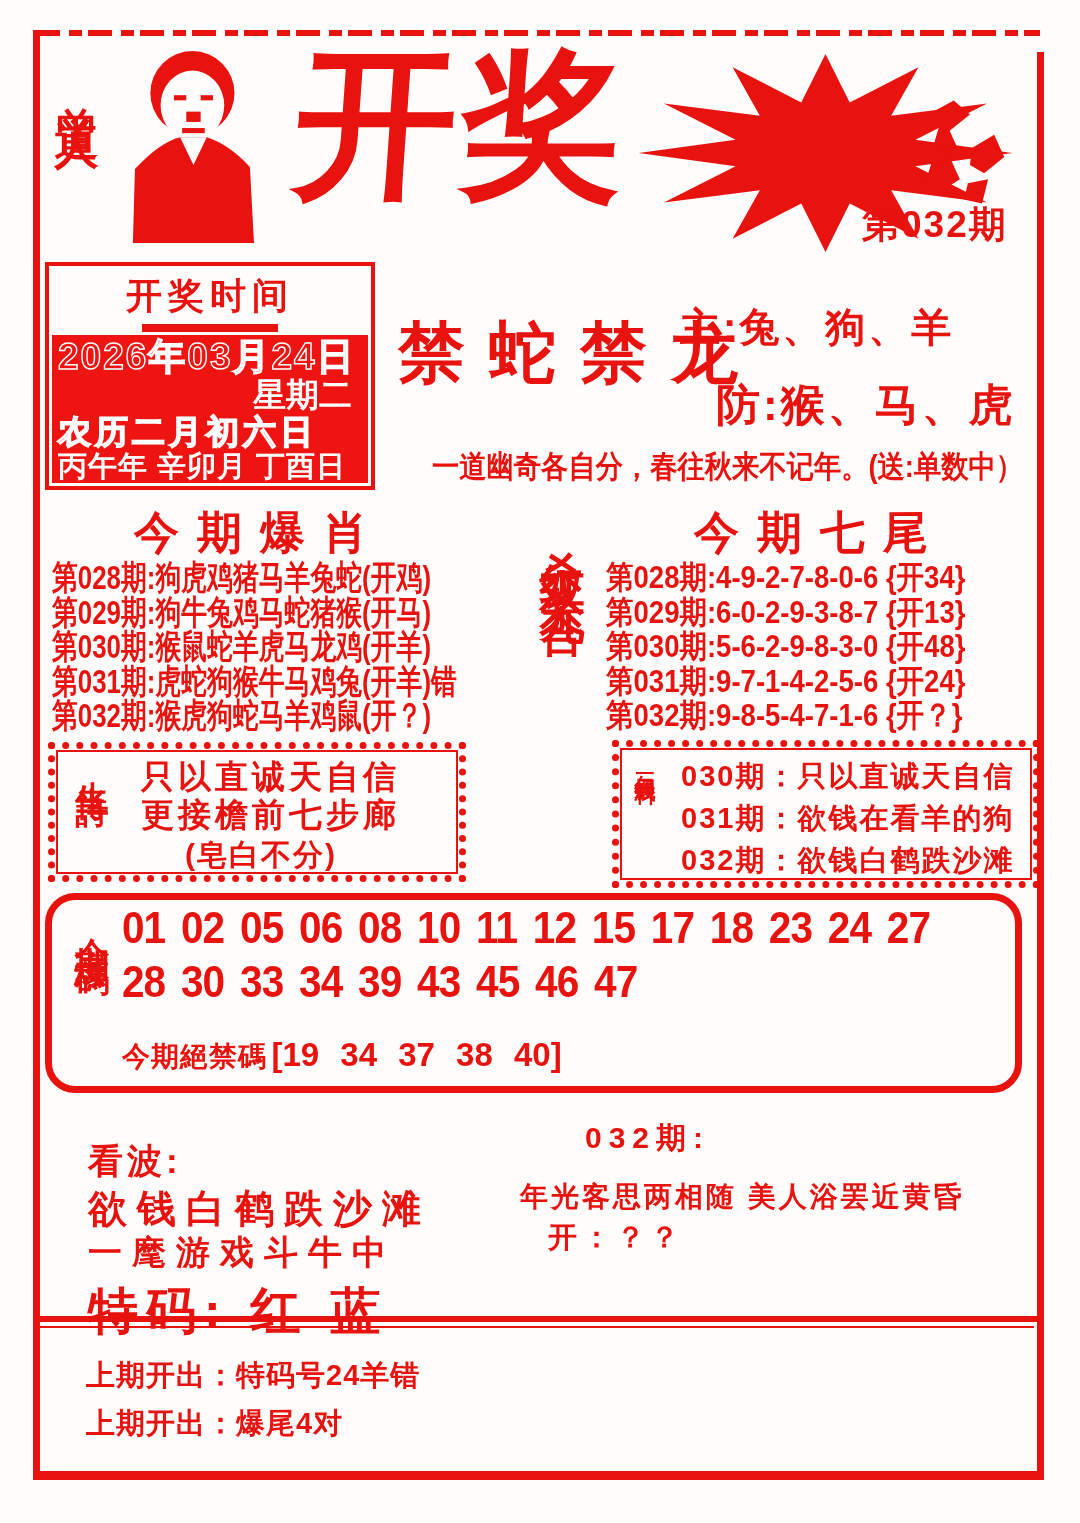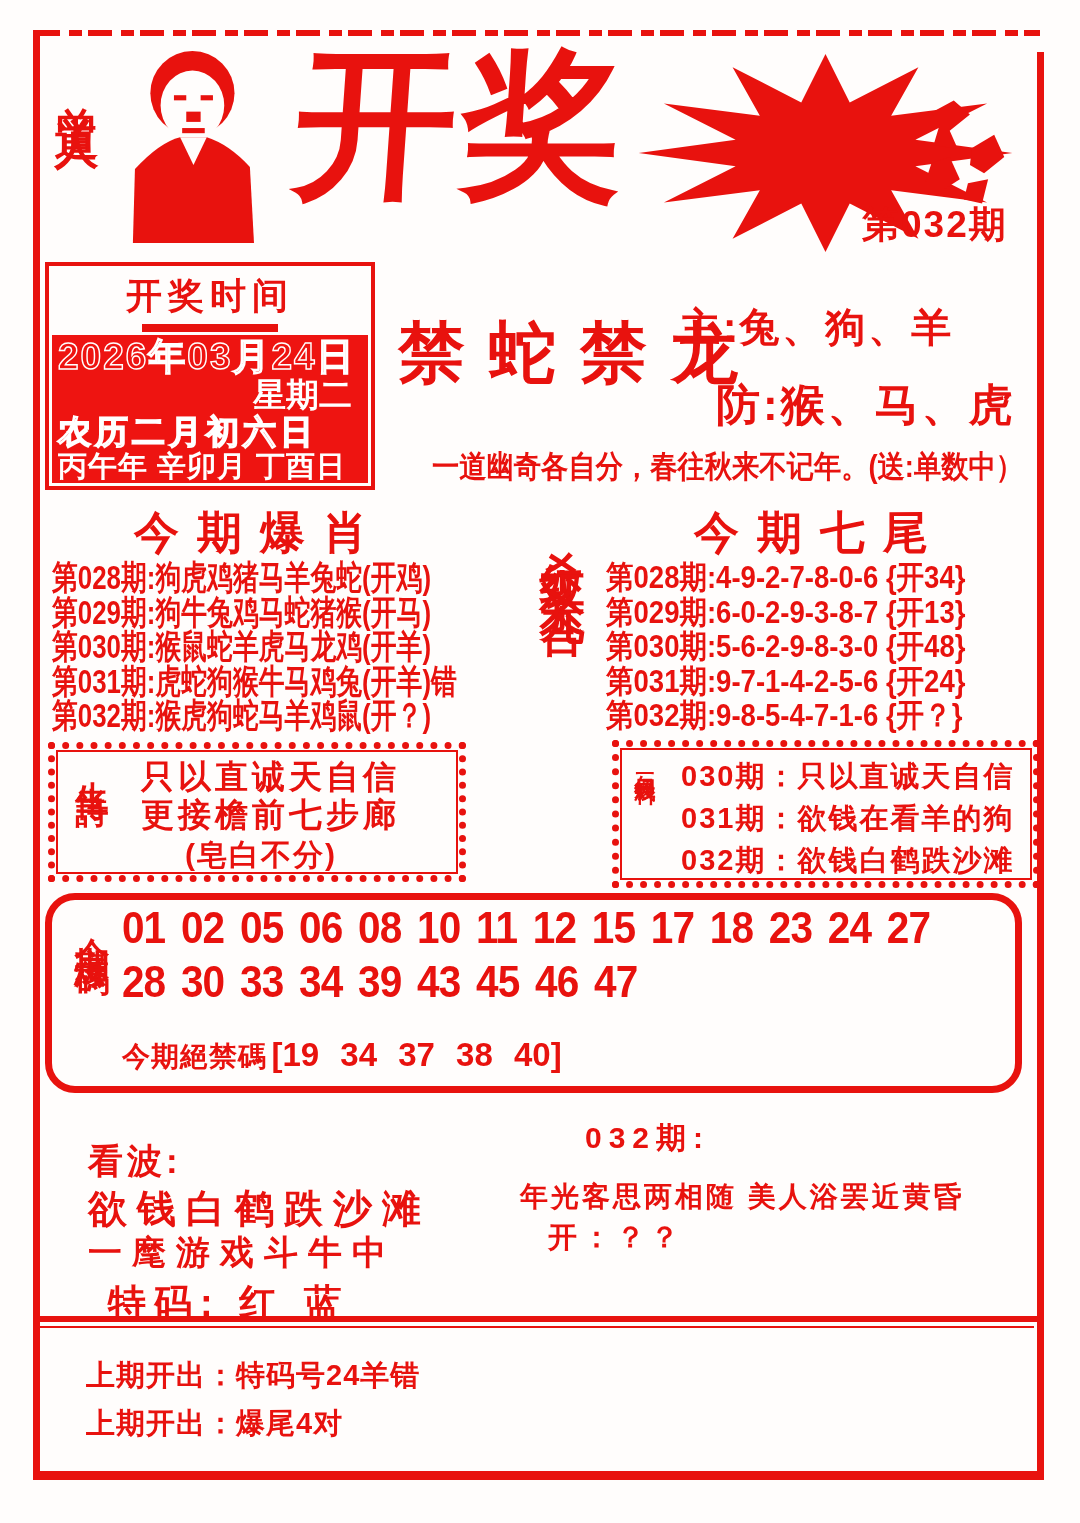--- a/index.html
+++ b/index.html
@@ -119,21 +119,21 @@
     <div class="abs cond" style="left:70px;top:56px;width:1020px;font-size:45px;font-weight:700;line-height:52px;word-spacing:6px;letter-spacing:-1px;transform:scaleX(0.9);white-space:nowrap;">28  30  33  34  39  43  45  46  47</div>
     <div class="abs" style="left:70px;bottom:10px;white-space:nowrap;">
       <span class="brush" style="font-size:28px;letter-spacing:1px;">今期絕禁碼</span>
       <span style="font-size:33px;font-weight:700;word-spacing:12px;">[19 34 37 38 40]</span>
     </div>
   </div>
 
   <div class="abs heavy" style="left:88px;top:1138px;font-size:35px;letter-spacing:4px;">看波:</div>
   <div class="abs heavy" style="left:88px;top:1182px;font-size:39px;letter-spacing:10px;">欲钱白鹤跌沙滩</div>
   <div class="abs heavy" style="left:88px;top:1230px;font-size:34px;letter-spacing:10px;text-align:center;">一麾游戏斗牛中</div>
-  <div class="abs heavy" style="left:108px;top:1278px;font-size:38px;letter-spacing:8px;">特码: 红 蓝</div>
+  <div class="abs heavy" style="left:88px;top:1278px;font-size:50px;letter-spacing:8px;">特码: 红 蓝</div>
 
   <div class="abs" style="left:548px;top:1118px;font-size:30px;font-weight:700;letter-spacing:7px;margin-left:37px;">032期:</div>
   <div class="abs" style="left:520px;top:1178px;font-size:28px;font-weight:700;letter-spacing:3px;white-space:nowrap;">年光客思两相随 美人浴罢近黄昏</div>
   <div class="abs" style="left:548px;top:1218px;font-size:29px;font-weight:700;letter-spacing:5px;">开：？？</div>
 
   <div class="abs redline" style="left:36px;top:1316px;width:1004px;height:6px;"></div>
   <div class="abs" style="left:38px;top:1326px;width:996px;height:142px;border:2px solid var(--red);border-left:none;border-right:none;border-bottom:none;">
     <div style="margin:28px 0 0 48px;font-size:29px;font-weight:800;letter-spacing:1px;">上期开出：特码号24羊错</div>
     <div style="margin:8px 0 0 48px;font-size:29px;font-weight:800;letter-spacing:1px;">上期开出：爆尾4对</div>
   </div>

